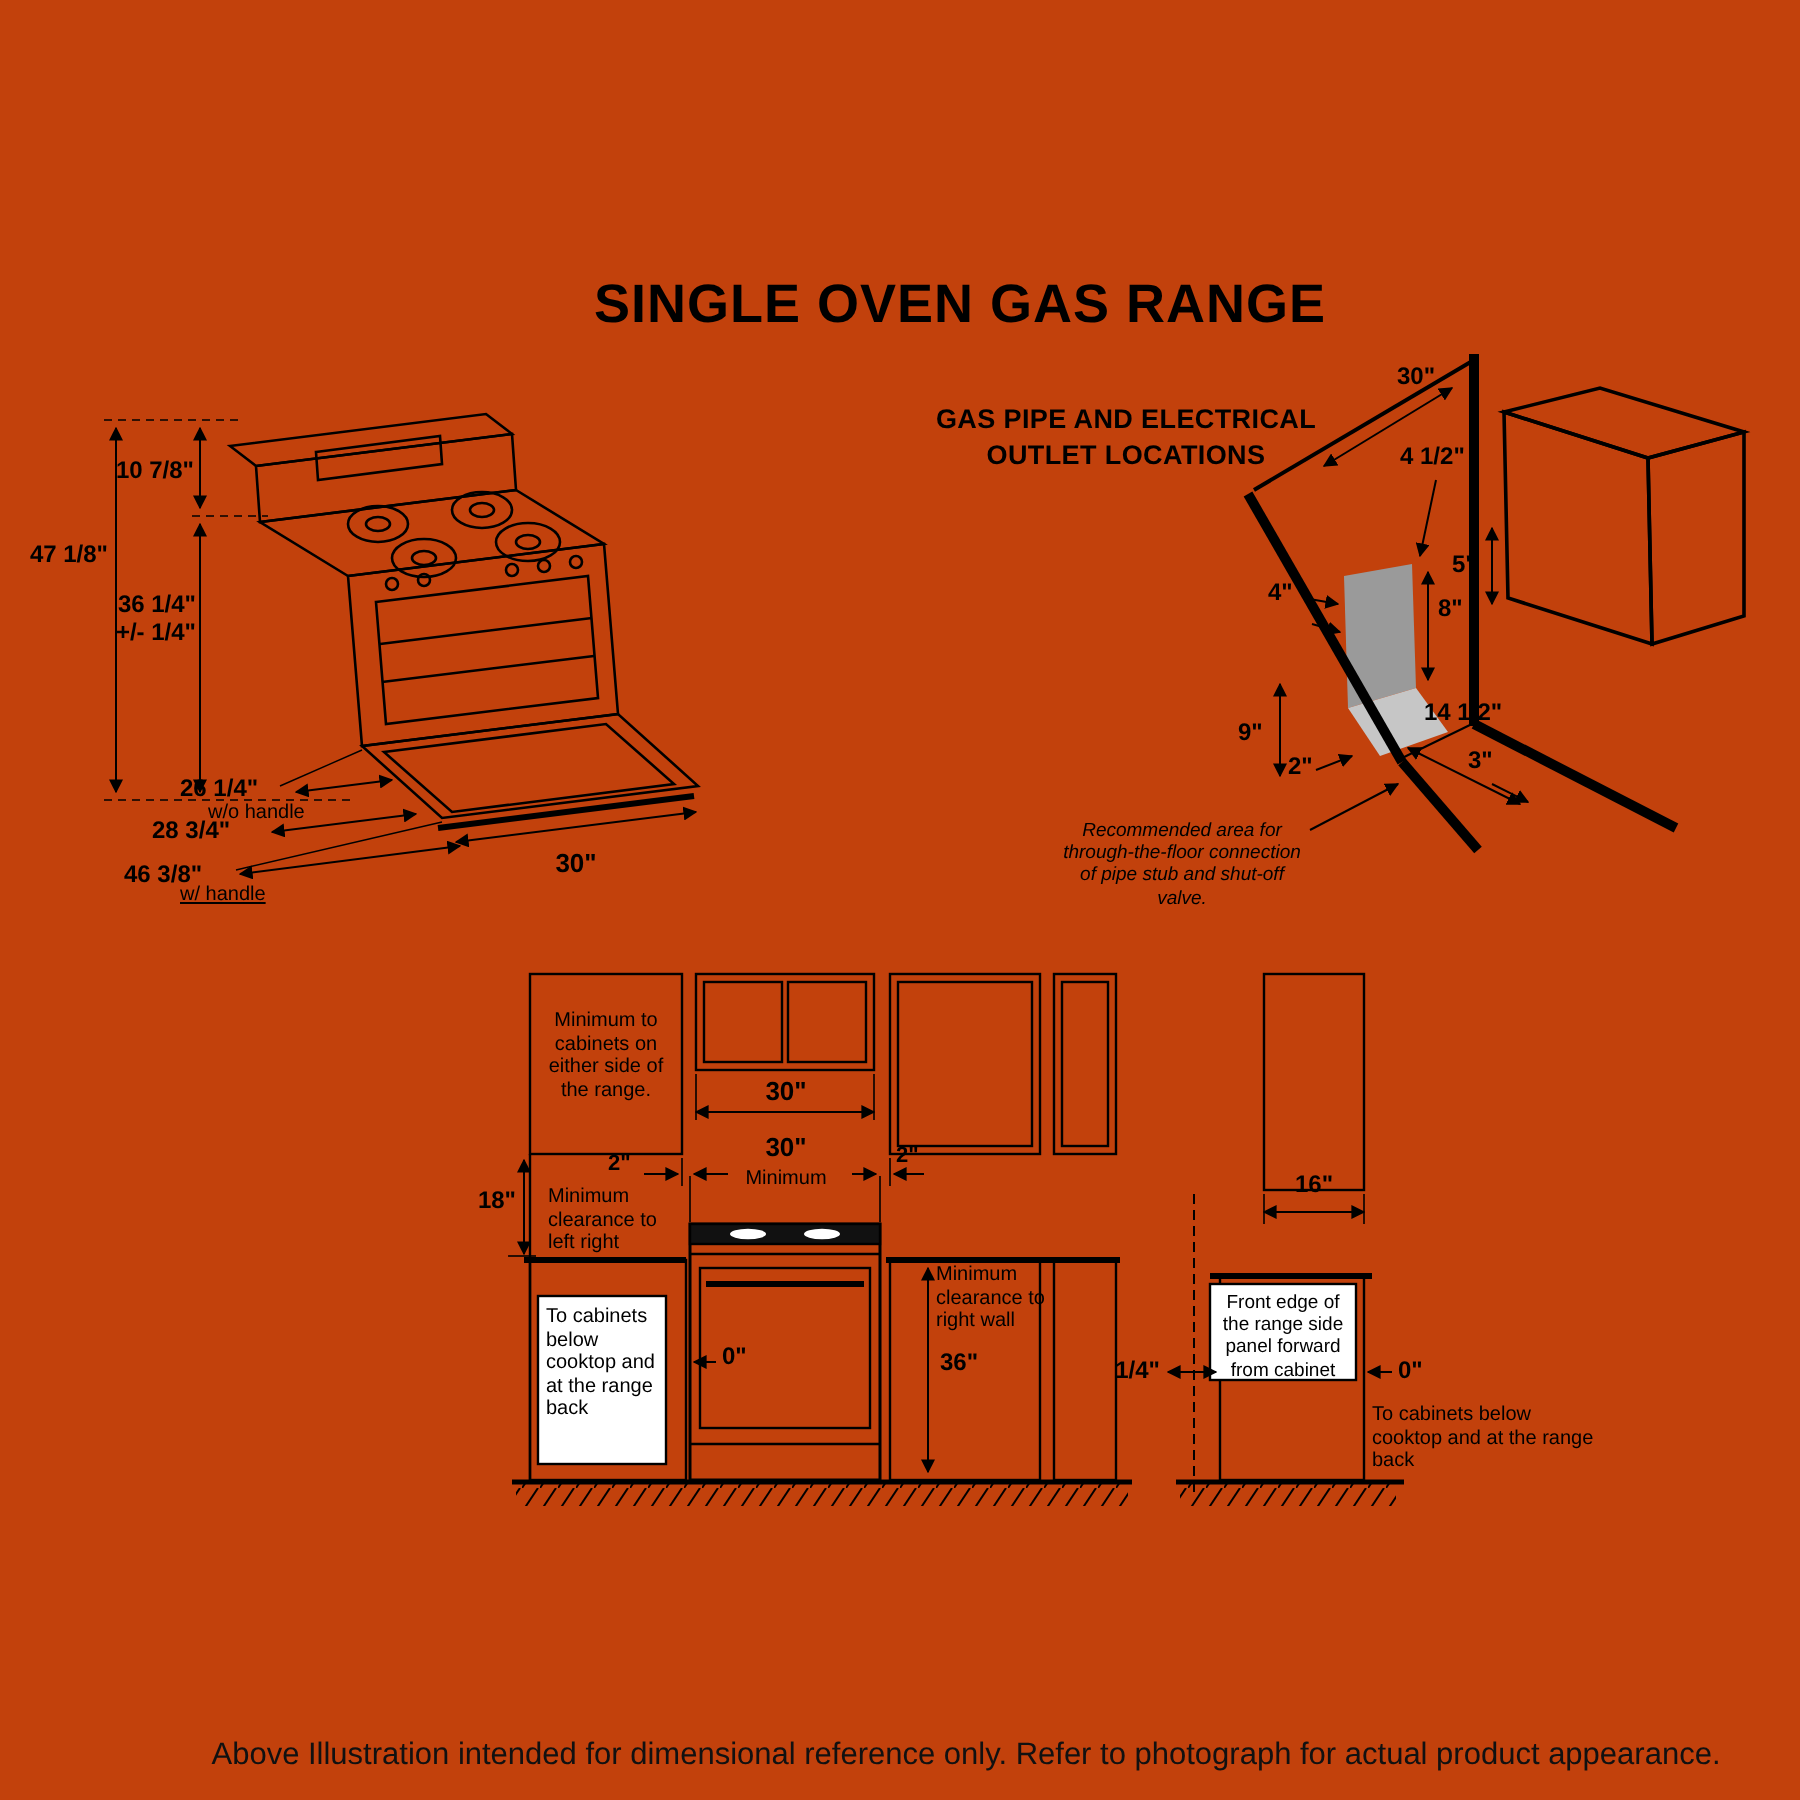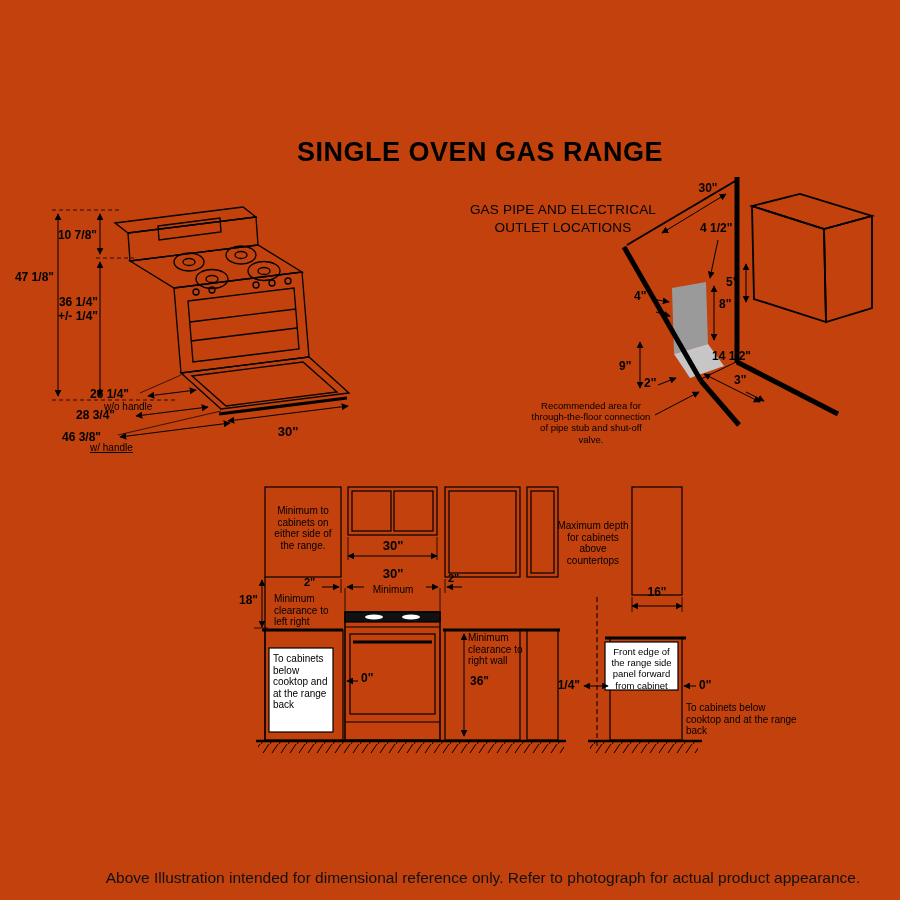--- a/index.html
+++ b/index.html
@@ -1,21 +1,21 @@
 <!DOCTYPE html>
 <html><head>
 <meta charset="utf-8">
 <style>
   html,body{margin:0;padding:0;background:#fff;}
   .page{position:relative;width:900px;height:900px;background:#c2410c;overflow:hidden;
         font-family:"Liberation Sans",sans-serif;color:#000;}
   .abs{position:absolute;}
   svg{position:absolute;left:0;top:0;}
   .t-title{font-size:27px;font-weight:bold;letter-spacing:.5px;text-align:center;}
-  .t-sub{font-size:13.5px;font-weight:normal;text-align:center;white-space:pre-line;line-height:1.3;letter-spacing:.2px;}
+  .t-sub{font-size:13.5px;font-weight:bold;text-align:center;white-space:pre-line;line-height:1.3;letter-spacing:.2px;}
   .dim{font-size:12px;font-weight:bold;white-space:pre-line;line-height:1.15;}
   .dim13{font-size:13px;font-weight:bold;}
   .dim11{font-size:11px;font-weight:bold;}
   .small{font-size:10px;}
   .note{font-size:9.5px;line-height:1.18;text-align:center;}
   .lbl{font-size:10px;line-height:1.16;}
   .ctr{text-align:center;}
   .rt{text-align:right;}
   .footer{font-size:15.5px;text-align:center;color:#111;}
 </style>
@@ -186,36 +186,35 @@
 OUTLET LOCATIONS</div>
 <div class="abs dim ctr" style="left:690px;top:182px;width:36px;">30"</div>
 <div class="abs dim" style="left:700px;top:222px;width:46px;">4 1/2"</div>
 <div class="abs dim" style="left:726px;top:276px;width:20px;">5"</div>
 <div class="abs dim" style="left:634px;top:290px;width:22px;">4"</div>
 <div class="abs dim" style="left:719px;top:298px;width:20px;">8"</div>
 <div class="abs dim" style="left:619px;top:360px;width:22px;">9"</div>
 <div class="abs dim" style="left:644px;top:377px;width:18px;">2"</div>
 <div class="abs dim" style="left:712px;top:350px;width:52px;">14 1/2"</div>
 <div class="abs dim" style="left:734px;top:374px;width:20px;">3"</div>
-<div class="abs note" style="left:527px;top:400px;width:128px;">Recommended area for through-the-floor connection of pipe stub and shut-off valve.</div>
+<div class="abs note" style="left:527px;top:410px;width:128px;font-style:italic;">Recommended area for through-the-floor connection of pipe stub and shut-off valve.</div>
 
 <div class="abs lbl ctr" style="left:269px;top:505px;width:68px;">Minimum to cabinets on either side of the range.</div>
 <div class="abs dim13 ctr" style="left:377px;top:538px;width:32px;">30"</div>
 <div class="abs dim11" style="left:304px;top:576px;width:16px;">2"</div>
 <div class="abs dim13 ctr" style="left:377px;top:566px;width:32px;">30"</div>
 <div class="abs lbl ctr" style="left:368px;top:584px;width:50px;">Minimum</div>
 <div class="abs dim11" style="left:448px;top:572px;width:18px;">2"</div>
 <div class="abs lbl" style="left:468px;top:588px;width:70px;margin-top:44px;">Minimum clearance to right wall</div>
 <div class="abs dim rt" style="left:234px;top:594px;width:24px;">18"</div>
 <div class="abs lbl" style="left:274px;top:593px;width:66px;">Minimum clearance to left right</div>
 <div class="abs lbl" style="left:273px;top:653px;width:58px;">To cabinets below cooktop and at the range back</div>
 <div class="abs dim" style="left:361px;top:672px;width:20px;">0"</div>
 <div class="abs dim" style="left:470px;top:675px;width:28px;">36"</div>
 
-<div class="abs lbl ctr" style="left:556px;top:520px;width:74px;">Maximum depth for cabinets above countertops</div>
 <div class="abs dim ctr" style="left:644px;top:586px;width:26px;">16"</div>
 <div class="abs note" style="left:607px;top:646px;width:69px;">Front edge of the range side panel forward from cabinet</div>
 <div class="abs dim rt" style="left:548px;top:679px;width:32px;">1/4"</div>
 <div class="abs dim" style="left:699px;top:679px;width:20px;">0"</div>
 <div class="abs lbl" style="left:686px;top:702px;width:112px;">To cabinets below cooktop and at the range back</div>
 
 <div class="abs footer" style="left:0px;top:869px;width:878px;margin-left:44px;">Above Illustration intended for dimensional reference only. Refer to photograph for actual product appearance.</div>
 
 </div>
 

